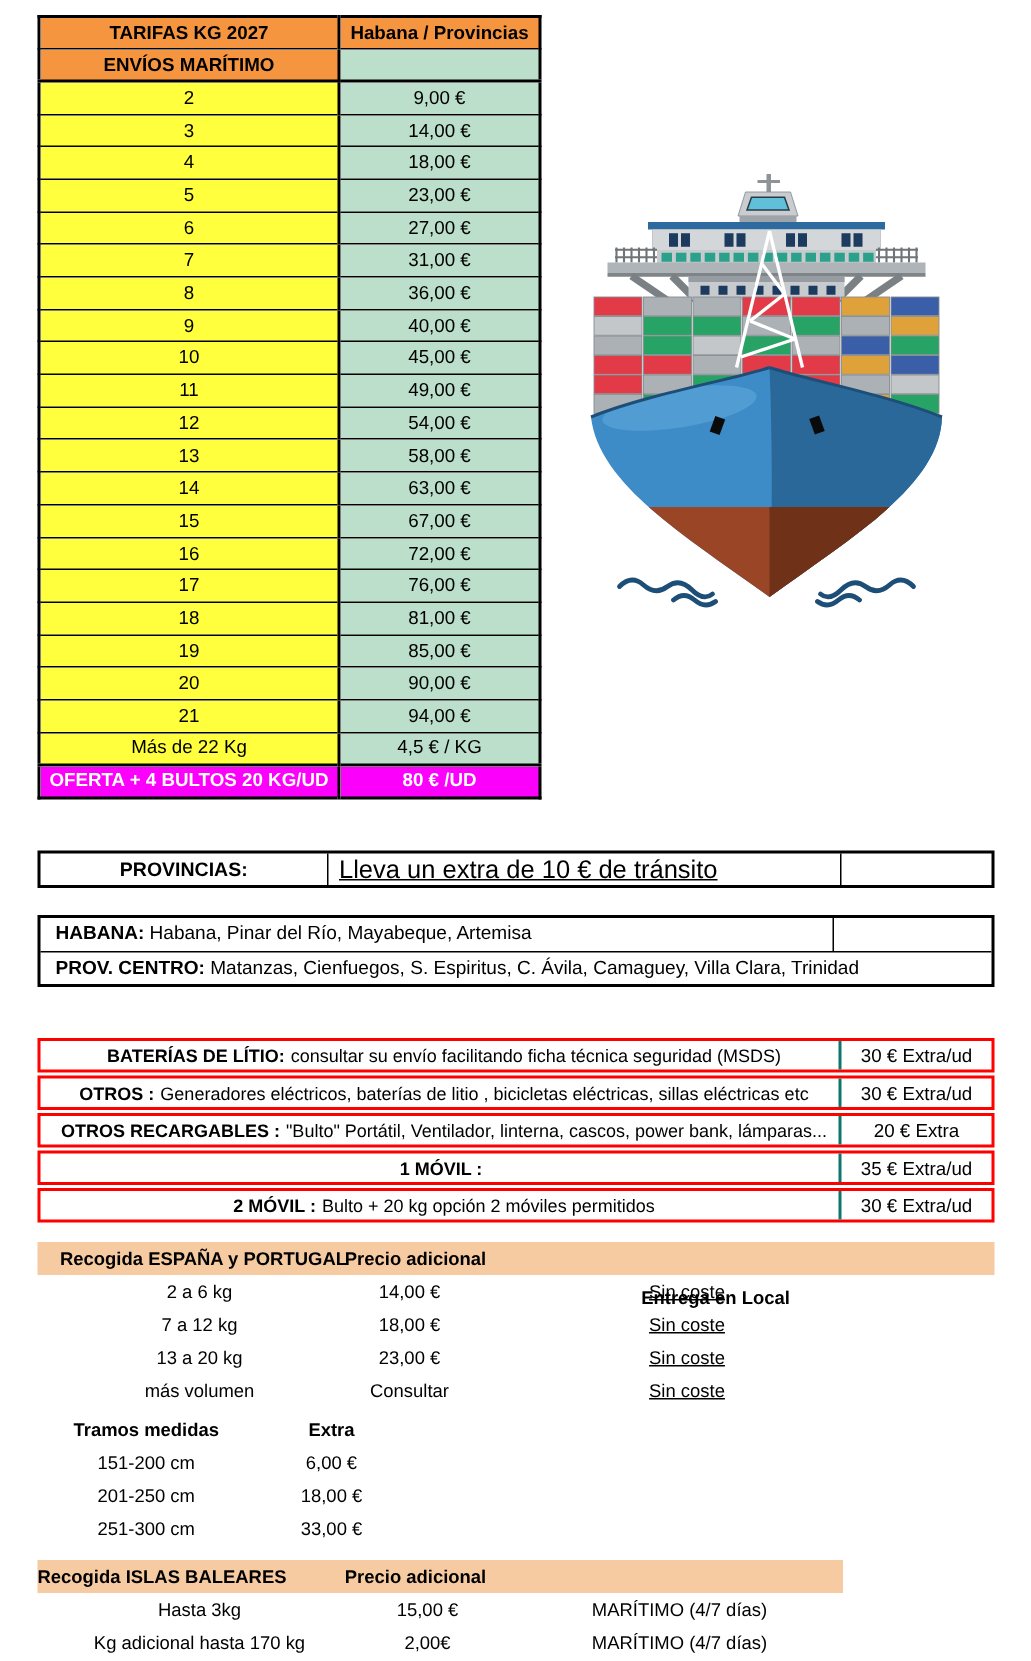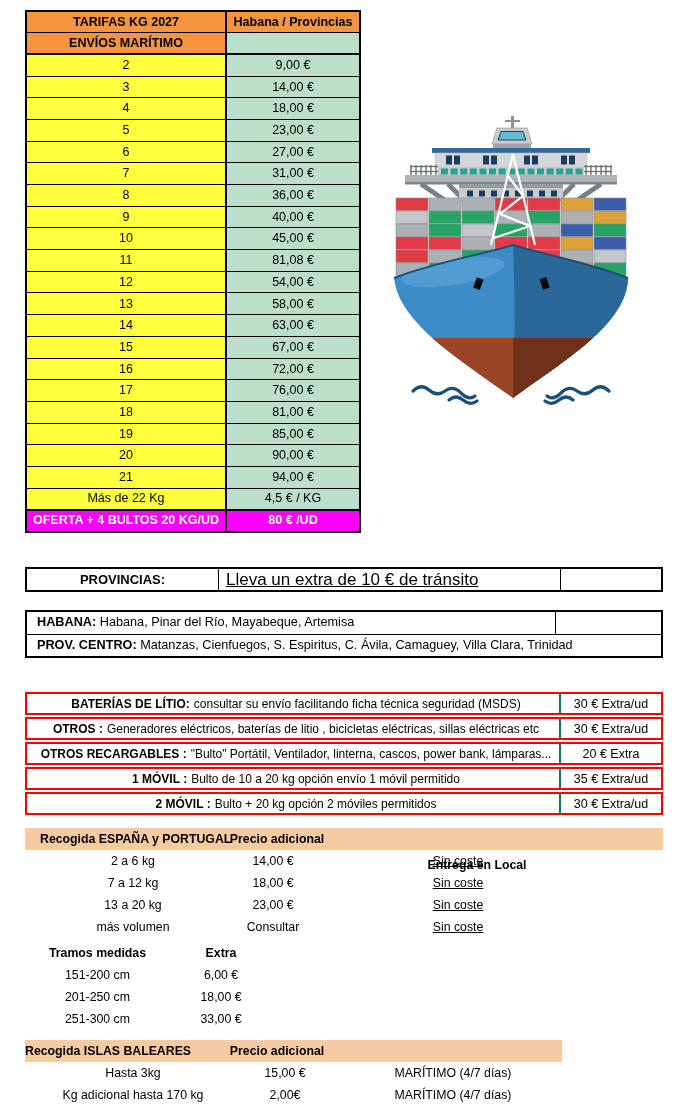--- a/index.html
+++ b/index.html
@@ -128,21 +128,21 @@
     <td class="c2 pr">40,00 €</td>
   </tr>
 
   <tr style="height:21.7px">
     <td class="c1 kg">10</td>
     <td class="c2 pr">45,00 €</td>
   </tr>
 
   <tr style="height:21.7px">
     <td class="c1 kg">11</td>
-    <td class="c2 pr">81,08 €</td>
+    <td class="c2 pr">49,00 €</td>
   </tr>
 
   <tr style="height:21.7px">
     <td class="c1 kg">12</td>
     <td class="c2 pr">54,00 €</td>
   </tr>
 
   <tr style="height:21.7px">
     <td class="c1 kg">13</td>
     <td class="c2 pr">58,00 €</td>
@@ -402,21 +402,20 @@
     <div class="xt">
       <b>OTROS RECARGABLES :</b>
         <span>"Bulto" Portátil, Ventilador, linterna, cascos, power bank, lámparas...</span>
     </div>
     <div class="xp">20 € Extra</div>
   </div>
 
   <div class="xrow" style="top: 767px;">
     <div class="xt">
       <b>1 MÓVIL :</b>
-        <span>Bulto de 10 a 20 kg opción envío 1 móvil permitido</span>
     </div>
     <div class="xp">35 € Extra/ud</div>
   </div>
 
   <div class="xrow" style="top: 792px;">
     <div class="xt">
       <b>2 MÓVIL :</b>
         <span>Bulto + 20 kg opción 2 móviles  permitidos</span>
     </div>
     <div class="xp">30 € Extra/ud</div>

